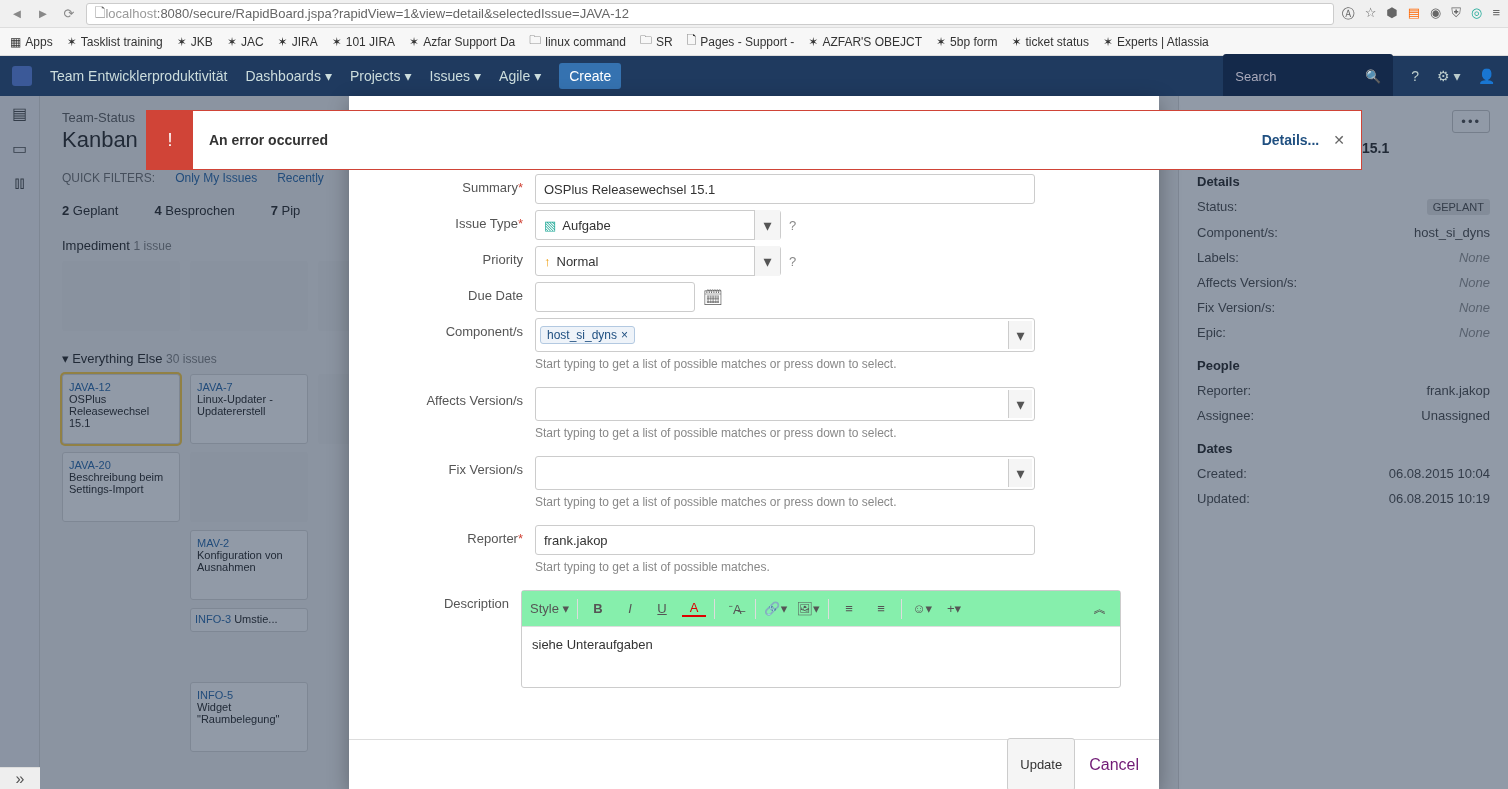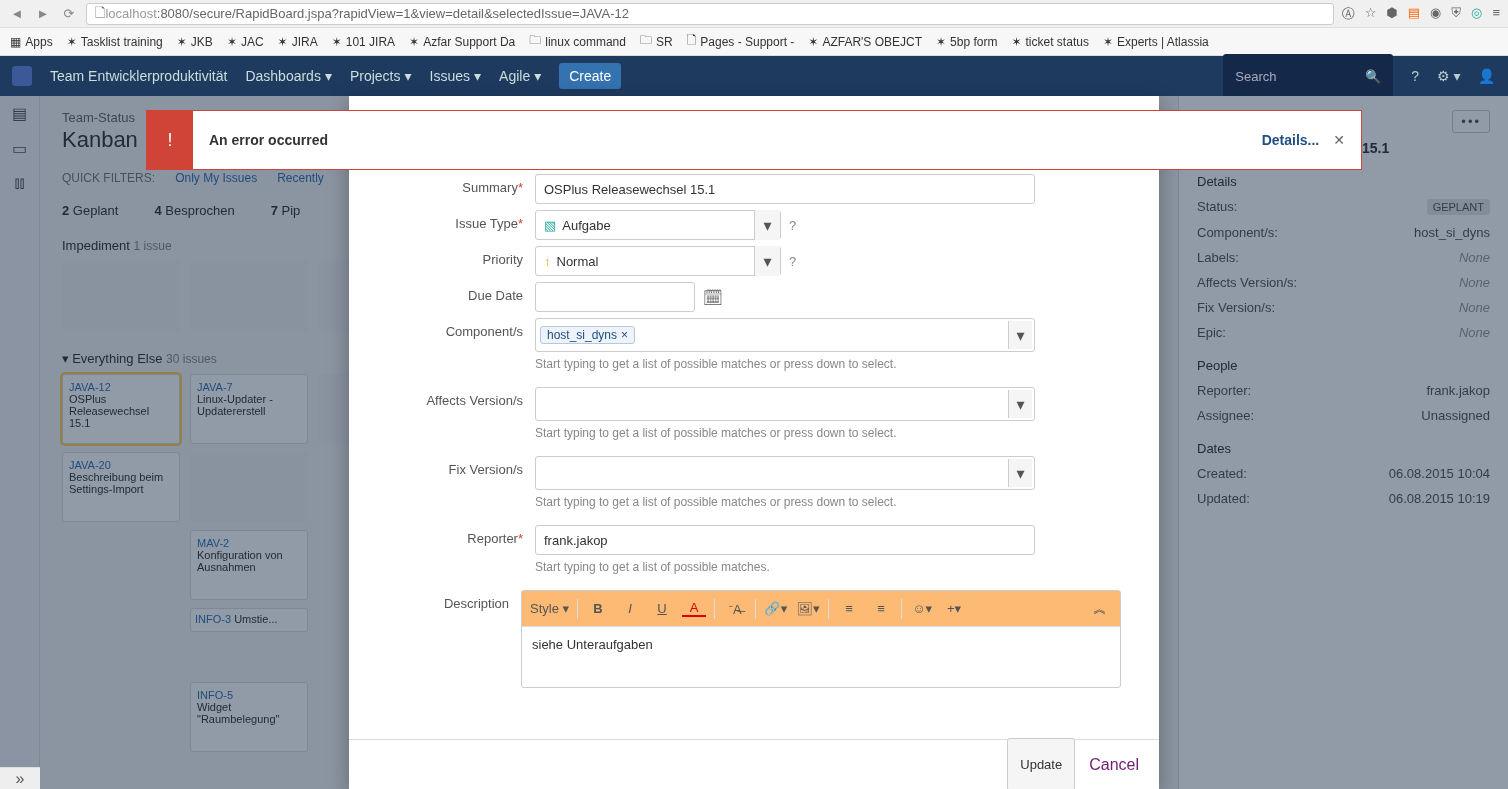--- a/index.html
+++ b/index.html
@@ -36,21 +36,21 @@
 .cards-row{display:flex;gap:10px}
 .card{width:118px;height:70px;background:#fff;border:1px solid #ddd;border-radius:3px;padding:6px;font-size:11px;position:relative}
 .card.empty{background:#f0f0f0;border:none}
 .card .key{color:#3572b0;font-size:11px}
 .card.selected{box-shadow:0 0 0 2px #ffd24d}
 .detail-panel{width:330px;background:#fff;border-left:1px solid #ddd;padding:14px 18px;font-size:13px;color:#333}
 .detail-panel .bc{color:#666;font-size:12px}
 .detail-panel .bc a{color:#3572b0;text-decoration:none}
 .detail-panel .more{float:right;border:1px solid #ccc;padding:3px 8px;border-radius:3px;color:#555;letter-spacing:2px}
 .detail-panel h3{font-size:14px;margin:16px 0 8px;color:#333}
-.detail-panel .sec{margin-top:18px;font-weight:normal}
+.detail-panel .sec{margin-top:18px;font-weight:bold}
 .detail-panel .row{display:flex;justify-content:space-between;font-size:13px;color:#555;margin-top:10px}
 .detail-panel .lozenge{background:#e6e6e6;color:#555;font-size:11px;padding:2px 6px;border-radius:3px}
 .overlay{position:absolute;top:96px;left:0;right:0;bottom:0;background:rgba(10,30,60,0.45)}
 .modal{position:absolute;top:96px;left:50%;transform:translateX(-50%);width:810px;height:693px;background:#fff;box-shadow:0 6px 20px rgba(0,0,0,0.3)}
 .err-banner{position:absolute;top:110px;left:146px;right:146px;height:60px;background:#fff;border:1px solid #d04437;display:flex;align-items:center;z-index:50}
 .err-banner .icon{width:46px;height:60px;background:#d04437;color:#fff;display:flex;align-items:center;justify-content:center;font-size:18px}
 .err-banner .msg{padding-left:16px;font-size:14px;color:#333;font-weight:bold;flex:1}
 .err-banner .details{color:#205081;font-size:14px;font-weight:bold;padding-right:14px}
 .err-banner .close{color:#666;padding-right:16px;font-size:14px}
 .modal-body{padding:20px 38px 0;max-height:600px;overflow:hidden}
@@ -63,21 +63,21 @@
 .select-in{width:246px;height:30px;border:1px solid #ccc;border-radius:3px;display:flex;align-items:center}
 .select-in .v{flex:1;padding:0 8px;font-size:13px;color:#333;display:flex;align-items:center;gap:6px}
 .select-in .dd{width:26px;height:30px;border-left:1px solid #ccc;background:#f5f5f5;display:flex;align-items:center;justify-content:center;color:#555}
 .hint{color:#888;font-size:12px;margin:5px 0 10px}
 .multi{width:500px;min-height:30px;border:1px solid #ccc;border-radius:3px;display:flex;align-items:center;padding:2px}
 .multi .chip{background:#eef3f9;border:1px solid #b3c9e1;color:#205081;font-size:12px;padding:1px 6px;border-radius:3px;margin:2px;display:flex;align-items:center;gap:4px}
 .multi .dd{width:24px;height:28px;border-left:1px solid #ccc;background:#f5f5f5;margin-left:auto;display:flex;align-items:center;justify-content:center;color:#555}
 .date-in{width:160px;height:30px;border:1px solid #ccc;border-radius:3px}
 .cal-btn{width:24px;height:24px;margin-left:6px;color:#555;display:inline-flex;align-items:center;justify-content:center}
 .rte{width:600px;border:1px solid #ccc;border-radius:3px}
-.rte-tb{height:36px;border-bottom:1px solid #ddd;background:#fdba74;display:flex;align-items:center;padding:0 8px;gap:8px;color:#555;font-size:13px}
+.rte-tb{height:36px;border-bottom:1px solid #ddd;background:#86efac;display:flex;align-items:center;padding:0 8px;gap:8px;color:#555;font-size:13px}
 .rte-tb .sep{width:1px;height:20px;background:#ddd}
 .rte-tb .btn{width:24px;text-align:center}
 .rte-body{padding:10px;font-size:13px;color:#333;height:60px}
 .modal-foot{position:absolute;bottom:0;left:0;right:0;height:50px;border-top:1px solid #ddd;background:#fff;display:flex;align-items:center;justify-content:flex-end;padding:0 20px;gap:14px}
 .btn-primary{background:#f5f5f5;border:1px solid #ccc;padding:18px 12px;border-radius:3px;font-size:13px;color:#333}
 .btn-link{color:#701a75;font-size:16px}
 .help-ic{color:#888;margin-left:8px;font-size:13px}
 .bottom-toggle{position:absolute;bottom:0;left:0;width:40px;height:22px;background:#eee;border-top:1px solid #ddd;display:flex;align-items:center;justify-content:center;color:#555}
 </style>
 </head>

